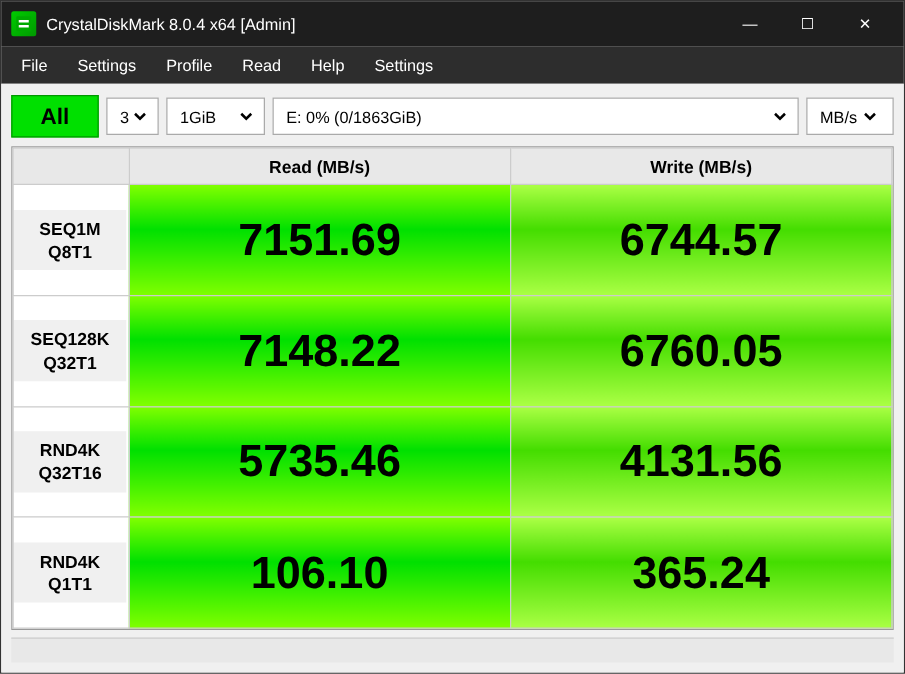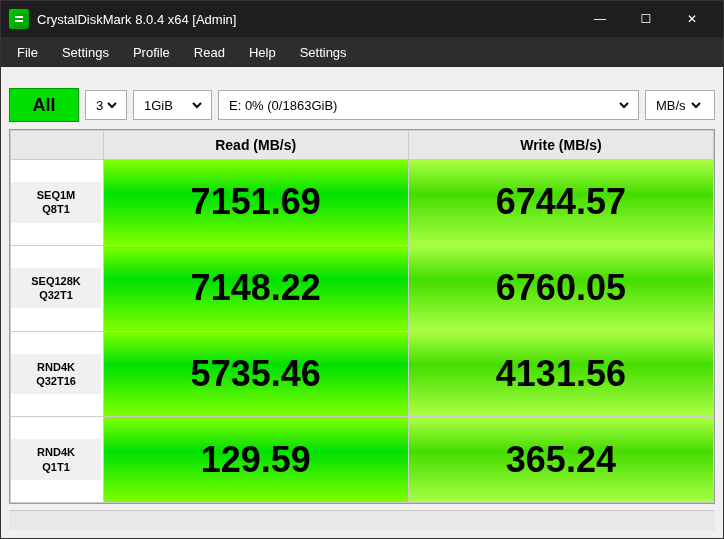--- a/index.html
+++ b/index.html
@@ -101,21 +101,20 @@
       display: flex;
       flex-direction: column;
       gap: 6px;
     }
 
     .toolbar {
       display: flex;
       align-items: center;
       gap: 6px;
       height: 36px;
-      margin-top: 12px;
     }
 
     .btn-all {
       background: #00e000;
       color: #000;
       font-weight: bold;
       font-size: 18px;
       border: 1px solid #009900;
       padding: 4px 16px;
       cursor: pointer;
@@ -183,21 +182,21 @@
 
     .data-table td {
       border: 1px solid #ccc;
       padding: 0;
       text-align: center;
       vertical-align: middle;
     }
 
     .row-label {
       background: #f0f0f0;
-      font-size: 11px;
+      font-size: 14px;
       font-weight: bold;
       text-align: center;
       padding: 6px 4px;
       line-height: 1.3;
       width: 90px;
     }
 
     .value-cell {
       background: linear-gradient(to bottom, #7fff00 0%, #00e000 40%, #7fff00 100%);
       font-size: 36px;
@@ -331,21 +330,21 @@
             <td class="value-cell">5735.46</td>
             <td class="value-cell write">4131.56</td>
           </tr>
           <tr>
             <td>
               <div class="row-label">
                 <span>RND4K</span><br>
                 <span>Q1T1</span>
               </div>
             </td>
-            <td class="value-cell">129.59</td>
+            <td class="value-cell">106.10</td>
             <td class="value-cell write">365.24</td>
           </tr>
         </tbody>
       </table>
     </div>
 
     <div class="status-bar"></div>
 
   </div>
 </div>

